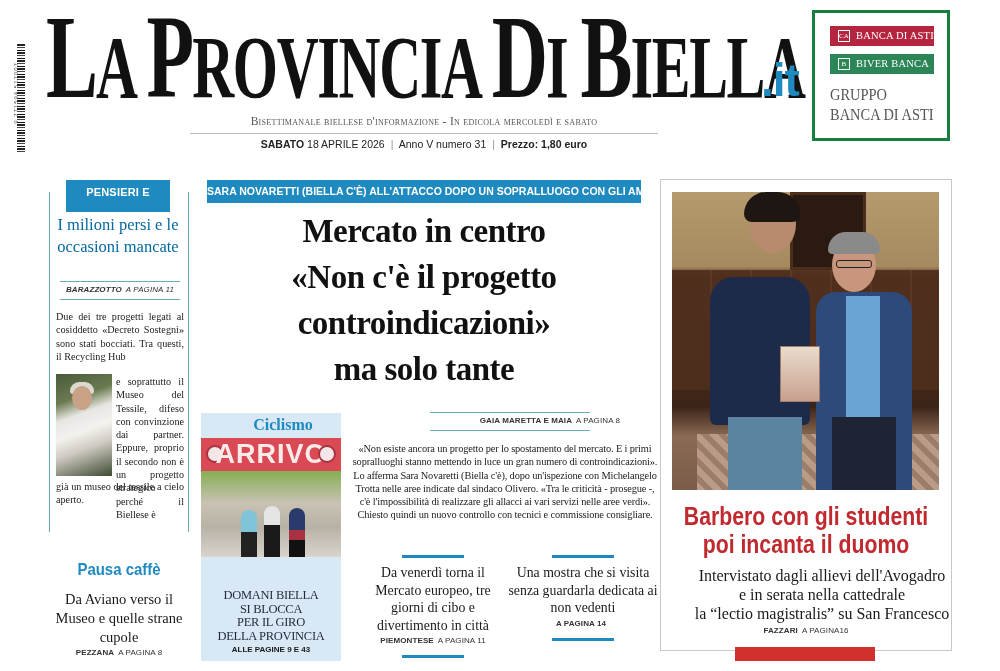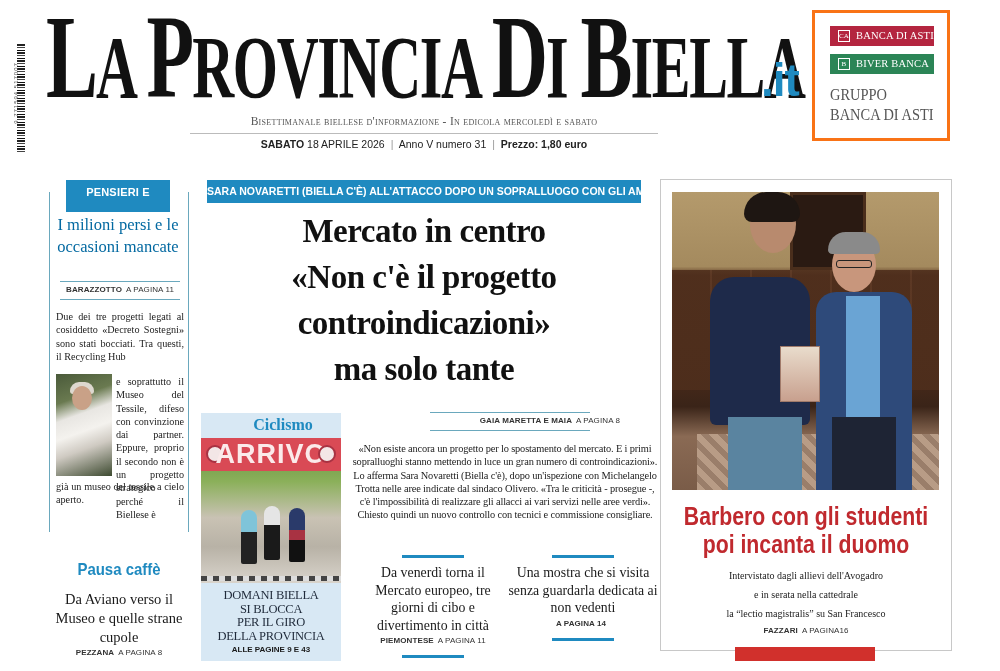--- a/index.html
+++ b/index.html
@@ -22,39 +22,39 @@
     font-weight: bold; font-size: 46px; color: #1f8ac0; letter-spacing: -1px; line-height: 50px; }
 
   .tagline { position: absolute; left: 190px; top: 115px; width: 468px; text-align: center;
     font-family: "Liberation Serif", serif; font-size: 11.5px; color: #555; font-variant: small-caps; letter-spacing: 0.3px; }
   .tagline-rule { position: absolute; left: 190px; top: 133px; width: 468px; height: 1px; background: #bbb; }
   .dateline { position: absolute; left: 190px; top: 138px; width: 468px; text-align: center;
     font-family: "Liberation Sans", sans-serif; font-size: 10.5px; color: #222; }
   .dateline b { font-weight: bold; }
   .dateline .sep { color: #999; margin: 0 3px; }
 
-  .sponsor { position: absolute; left: 812px; top: 10px; width: 138px; height: 131px; border: 3px solid #f97316; background: #fff; }
+  .sponsor { position: absolute; left: 812px; top: 10px; width: 138px; height: 131px; border: 3px solid #15803d; background: #fff; }
   .sponsor .bank { position: absolute; left: 15px; width: 104px; height: 20px; color: #fff;
     font-family: "Liberation Serif", serif; font-size: 10.5px; line-height: 20px; padding-left: 26px; letter-spacing: 0.2px; }
   .sponsor .bank.asti { top: 13px; background: #b4253f; }
   .sponsor .bank.biver { top: 41px; background: #2b8556; }
   .sponsor .bank .logo { position: absolute; left: 8px; top: 4px; width: 12px; height: 12px; border: 1px solid #fff;
     font-size: 7px; line-height: 10px; text-align: center; }
   .sponsor .group { position: absolute; left: 15px; top: 72px; width: 115px; font-family: "Liberation Serif", serif;
     font-size: 17px; line-height: 20px; color: #555; transform: scaleX(0.85); transform-origin: left top; white-space: nowrap; }
   .vrule-left { position: absolute; left: 49px; top: 192px; width: 1px; height: 340px; background: #6aa8bd; }
   .vrule-left-r { position: absolute; left: 188px; top: 192px; width: 1px; height: 340px; background: #6aa8bd; }
   .section-tag { position: absolute; left: 66px; top: 180px; width: 104px; height: 32px; background: #1f8ac0; color: #fff;
     font-family: "Liberation Sans", sans-serif; font-weight: bold; font-size: 11px; line-height: 24px; text-align: center; letter-spacing: 0.2px; }
   .op-title { position: absolute; left: 55px; top: 214px; width: 126px; text-align: center; font-size: 16.5px; line-height: 22px; color: #0369a1; }
   .op-rule1 { position: absolute; left: 60px; top: 281px; width: 120px; height: 1px; background: #6aa8bd; }
   .op-rule2 { position: absolute; left: 60px; top: 299px; width: 120px; height: 1px; background: #6aa8bd; }
   .byline { font-family: "Liberation Sans", sans-serif; font-size: 8px; color: #333; letter-spacing: 0.1px; }
   .byline b { font-weight: bold; margin-right: 4px; }
-  .op-byline { position: absolute; left: 55px; top: 285px; width: 130px; text-align: center; }
+  .op-byline { position: absolute; left: 55px; top: 285px; width: 130px; text-align: center; font-style: italic; }
   .op-body { position: absolute; left: 56px; top: 310px; width: 128px; font-size: 10.2px; line-height: 13.3px; color: #222; text-align: justify; }
   .op-photo { position: absolute; left: 56px; top: 374px; width: 56px; height: 102px;
     background: linear-gradient(160deg, #4a5a3a 0%, #6a7a50 25%, #e8e6e2 40%, #f4f2ee 55%, #cfcac2 70%, #3d4a30 100%); }
   .op-photo .face { position: absolute; left: 16px; top: 12px; width: 20px; height: 24px; border-radius: 50%; background: #c9a187; }
   .op-photo .hair { position: absolute; left: 14px; top: 8px; width: 24px; height: 12px; border-radius: 12px 12px 4px 4px; background: #ddd8cf; }
   .op-wrap { position: absolute; left: 116px; top: 375px; width: 68px; font-size: 10.2px; line-height: 13.3px; color: #222; text-align: justify; }
   .op-tail { position: absolute; left: 56px; top: 480px; width: 128px; font-size: 10.2px; line-height: 13.3px; color: #222; text-align: justify; }
 
   .pausa-title { position: absolute; left: 50px; top: 560px; width: 138px; text-align: center; font-family: "Liberation Sans", sans-serif;
     font-weight: bold; font-size: 17px; color: #1f8ac0; transform: scaleX(0.88); }
@@ -63,21 +63,21 @@
 
   
   .kicker { position: absolute; left: 207px; top: 180px; width: 434px; height: 23px; background: #1f8ac0; color: #fff;
     font-family: "Liberation Sans", sans-serif; font-weight: bold; font-size: 10.5px; line-height: 23px; text-align: center; letter-spacing: 0; white-space: nowrap; }
   .headline { position: absolute; left: 200px; top: 208px; width: 448px; text-align: center; font-family: "Liberation Serif", serif;
     font-weight: bold; font-size: 33px; line-height: 46px; color: #111; letter-spacing: -0.5px; }
 
   .cycle-box { position: absolute; left: 201px; top: 413px; width: 140px; height: 248px; background: #d8e8f4; }
   .cycle-label { position: absolute; left: 0; top: 3px; width: 164px; text-align: center; font-family: "Liberation Serif", serif;
     font-weight: bold; font-size: 16px; color: #1f8ac0; }
-  .cycle-photo { position: absolute; left: 0; top: 25px; width: 140px; height: 145px; overflow: hidden;
+  .cycle-photo { position: absolute; left: 0; top: 25px; width: 140px; height: 119px; overflow: hidden;
     background: linear-gradient(180deg, #5e8a3e 0%, #8bb05a 30%, #c9c2b4 55%, #b8b2a6 75%, #d9d4cc 100%); }
   .arrivo-banner { position: absolute; left: 0; top: 0; width: 140px; height: 33px; background: #d94a55; }
   .arrivo-text { position: absolute; left: 0; top: 0; width: 140px; text-align: center; font-family: "Liberation Sans", sans-serif;
     font-weight: bold; font-size: 27px; line-height: 33px; color: #fbeaea; letter-spacing: 1px; }
   .arrivo-logo { position: absolute; top: 7px; width: 18px; height: 18px; border-radius: 50%; background: #f3e6e6; border: 2px solid #a83242; }
   .arrivo-logo.l { left: 5px; } .arrivo-logo.r { right: 5px; }
   .rider { position: absolute; width: 16px; height: 54px; border-radius: 8px 8px 2px 2px; }
   .rider.r1 { left: 40px; top: 72px; background: linear-gradient(180deg, #7fc4d9 0 40%, #222 40% 100%); }
   .rider.r2 { left: 63px; top: 68px; background: linear-gradient(180deg, #e5e5e5 0 35%, #1a1a1a 35% 100%); }
   .rider.r3 { left: 88px; top: 70px; background: linear-gradient(180deg, #2a3a6a 0 40%, #a83242 40% 60%, #111 60% 100%); }
@@ -116,21 +116,21 @@
   .p2-head { position: absolute; left: 160px; top: 46px; width: 44px; height: 54px; border-radius: 50%; background: #c8967c; }
   .p2-hair { position: absolute; left: 156px; top: 40px; width: 52px; height: 22px; border-radius: 26px 26px 6px 6px; background: #8a8a8a; }
   .p2-glasses { position: absolute; left: 164px; top: 68px; width: 36px; height: 8px; border: 1px solid #222; border-radius: 3px; }
   .p2-jacket { position: absolute; left: 144px; top: 100px; width: 96px; height: 198px; border-radius: 20px 20px 0 0; background: #2e4a7a; }
   .p2-shirt { position: absolute; left: 174px; top: 104px; width: 34px; height: 124px; background: #6aa4d4; }
   .p2-pants { position: absolute; left: 160px; top: 225px; width: 64px; height: 73px; background: #1e2434; }
   .book { position: absolute; left: 108px; top: 154px; width: 40px; height: 56px; background: linear-gradient(180deg, #e9dccc, #c8a08e); border: 1px solid #a07a6a; }
 
   .feature-title { position: absolute; left: 662px; top: 502px; width: 288px; text-align: center; font-family: "Liberation Sans", sans-serif;
     font-weight: bold; font-size: 25px; line-height: 28px; color: #c0292e; transform: scaleX(0.85); }
-  .feature-sub { position: absolute; left: 662px; top: 566px; width: 288px; text-align: center; font-size: 10px; line-height: 19px; color: #1a1a1a; }
+  .feature-sub { position: absolute; left: 678px; top: 566px; width: 288px; text-align: center; font-size: 16px; line-height: 19px; color: #1a1a1a; }
   .feature-byline { position: absolute; left: 662px; top: 626px; width: 288px; text-align: center; }
   .feature-bar { position: absolute; left: 735px; top: 647px; width: 140px; height: 14px; background: #d1302c; }
 </style>
 </head>
 <body>
 
 <div class="barcode">
   <div class="bars"></div>
   <div class="digits">9 771594 517007</div>
 </div>

